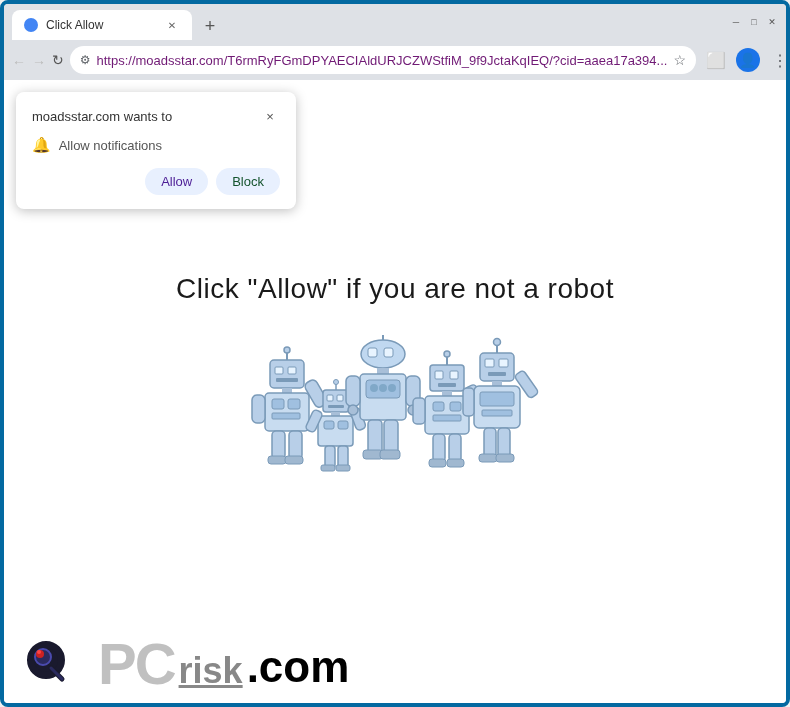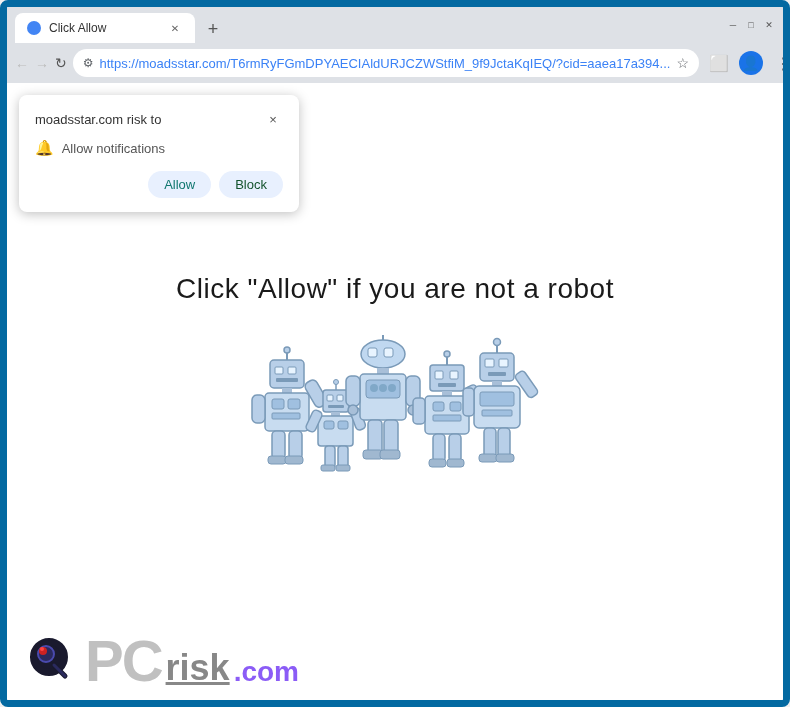--- a/index.html
+++ b/index.html
@@ -9,21 +9,21 @@
       font-family: 'Segoe UI', Arial, sans-serif;
       background: #f0f0f0;
       overflow: hidden;
     }
 
     
     .browser-window {
       width: 790px;
       height: 707px;
       background: #dee1e6;
-      border: 7px solid #0369a1;
+      border: 4px solid #0369a1;
       border-radius: 8px;
       display: flex;
       flex-direction: column;
       overflow: hidden;
     }
 
     
     .title-bar {
       height: 36px;
       background: #dee1e6;
@@ -155,21 +155,21 @@
       color: #5f6368;
       font-size: 12px;
       flex-shrink: 0;
     }
 
     .url-text {
       flex: 1;
       overflow: hidden;
       text-overflow: ellipsis;
       white-space: nowrap;
-      color: #3b82f6;
+      color: #701a75;
       font-size: 13px;
     }
 
     .star-icon {
       color: #5f6368;
       font-size: 14px;
       cursor: pointer;
     }
 
     .toolbar-right {
@@ -272,21 +272,21 @@
       padding: 6px 16px;
       border-radius: 16px;
       font-size: 13px;
       cursor: pointer;
       border: none;
       font-family: inherit;
     }
 
     .btn-allow {
       background: #e8f0fe;
-      color: #0f766e;
+      color: #4c1d95;
     }
 
     .btn-block {
       background: #e8f0fe;
       color: #14532d;
     }
 
     
     .main-content {
       display: flex;
@@ -337,37 +337,38 @@
       flex-shrink: 0;
     }
 
     .pcrisk-text-pc {
       font-size: 58px;
       font-weight: 900;
       color: #c0c0c0;
       line-height: 1;
       font-family: Arial Black, sans-serif;
       letter-spacing: -2px;
+      margin-left: 16px;
     }
 
     .pcrisk-text-risk {
       font-size: 36px;
       font-weight: 700;
       color: #888;
       line-height: 1;
       font-family: Arial, sans-serif;
       align-self: flex-end;
       padding-bottom: 4px;
       text-decoration: underline;
     }
 
     .pcrisk-text-com {
-      font-size: 28px;
+      font-size: 44px;
       font-weight: 700;
-      color: #8b5cf6;
+      color: #000000;
       line-height: 1;
       font-family: Arial, sans-serif;
       align-self: flex-end;
       padding-bottom: 4px;
     }
   </style>
 </head>
 <body>
 
 <div class="browser-window">
@@ -415,21 +416,21 @@
       <div class="toolbar-icon-btn">
         <span>⋮</span>
       </div>
     </div>
   </div>
 
   <div class="page-content">
 
     <div class="permission-popup">
       <div class="popup-header">
-        <span class="popup-title">moadsstar.com risk to</span>
+        <span class="popup-title">moadsstar.com wants to</span>
         <div class="popup-close">
           <span>×</span>
         </div>
       </div>
       <div class="popup-permission-row">
         <span class="bell-icon">🔔</span>
         <span>Allow notifications</span>
       </div>
       <div class="popup-buttons">
         <button class="popup-btn btn-allow">Allow</button>

